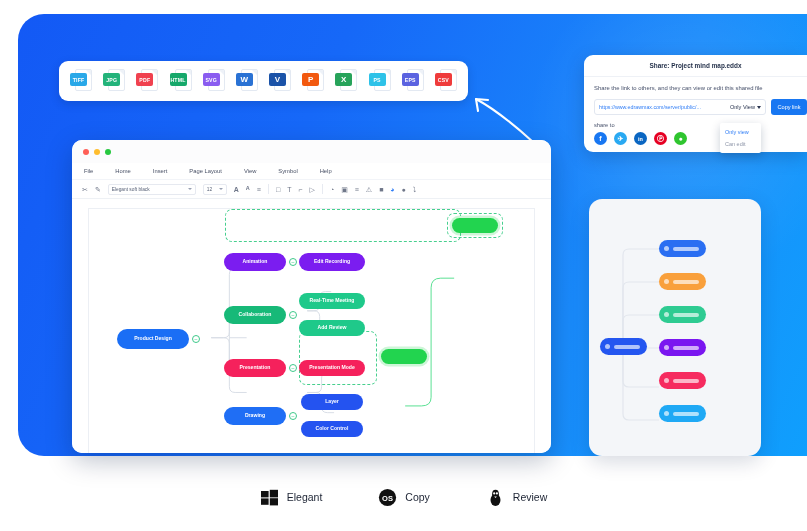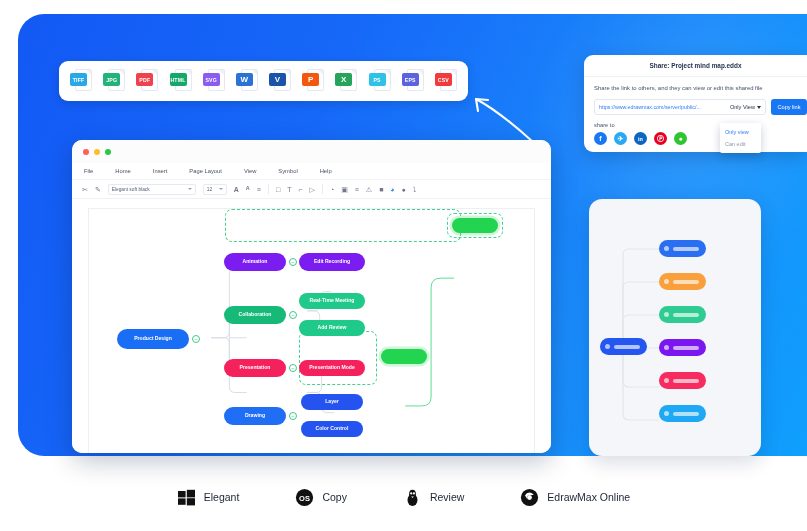--- a/index.html
+++ b/index.html
@@ -411,25 +411,15 @@
           <svg width="19" height="19" viewBox="0 0 19 19">
             <ellipse cx="9.5" cy="12" rx="5" ry="6" fill="#111"></ellipse>
             <ellipse cx="9.5" cy="6.2" rx="3.4" ry="4.4" fill="#111"></ellipse>
             <circle cx="8.2" cy="5.4" r="1.1" fill="#fff"></circle>
             <circle cx="10.9" cy="5.4" r="1.1" fill="#fff"></circle>
             <path d="M8.2 8.4 L9.5 9.9 L10.9 8.4 Z" fill="#fff"></path>
           </svg>
         </span>
         <span class="plat-label">Review</span>
       </div>
-      <div class="plat">
-        <span class="plat-ic">
-          <svg width="19" height="19" viewBox="0 0 19 19">
-            <circle cx="9.5" cy="9.5" r="8.6" fill="#111"></circle>
-            <path d="M9.5 4.6 a5 5 0 0 1 4.3 2.5 H9.5 a2.6 2.6 0 0 0 -2.3 3.9 L5 7.4 A5 5 0 0 1 9.5 4.6 Z" fill="#fff"></path>
-            <circle cx="9.5" cy="9.5" r="2.4" fill="#fff"></circle>
-          </svg>
-        </span>
-        <span class="plat-label">EdrawMax Online</span>
-      </div>
     </div>
 
 </div>
 
 </body></html>

